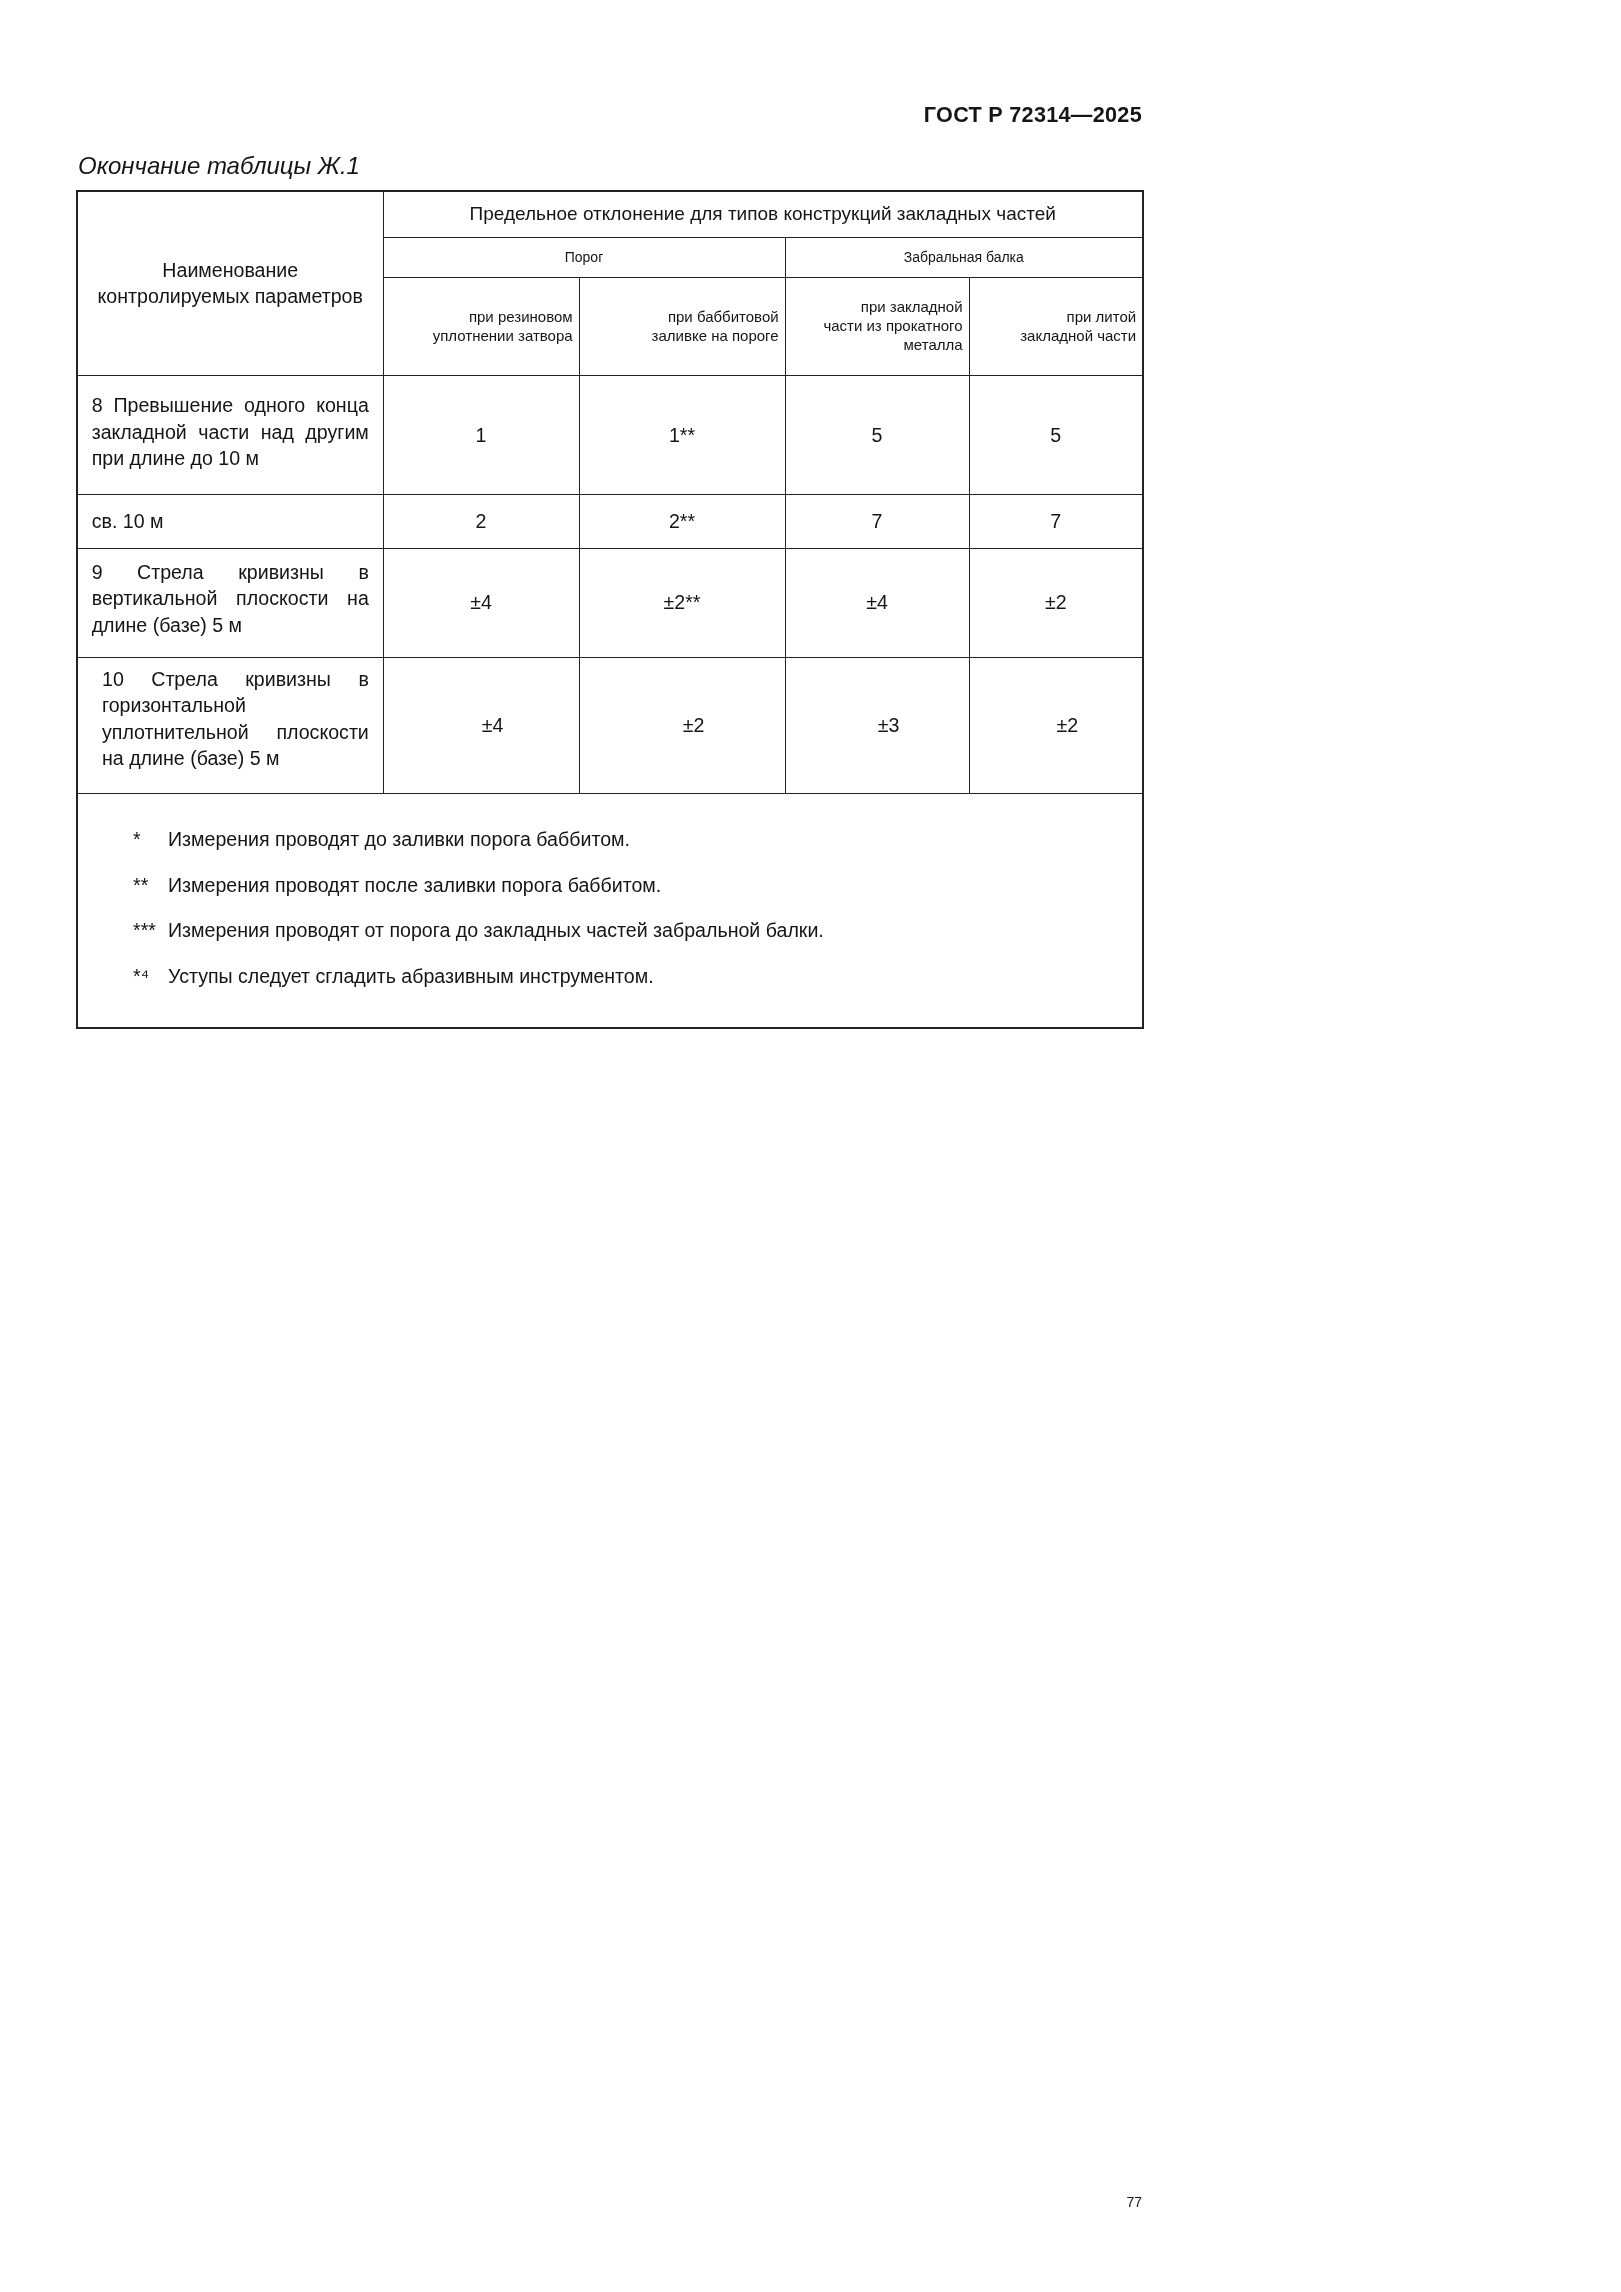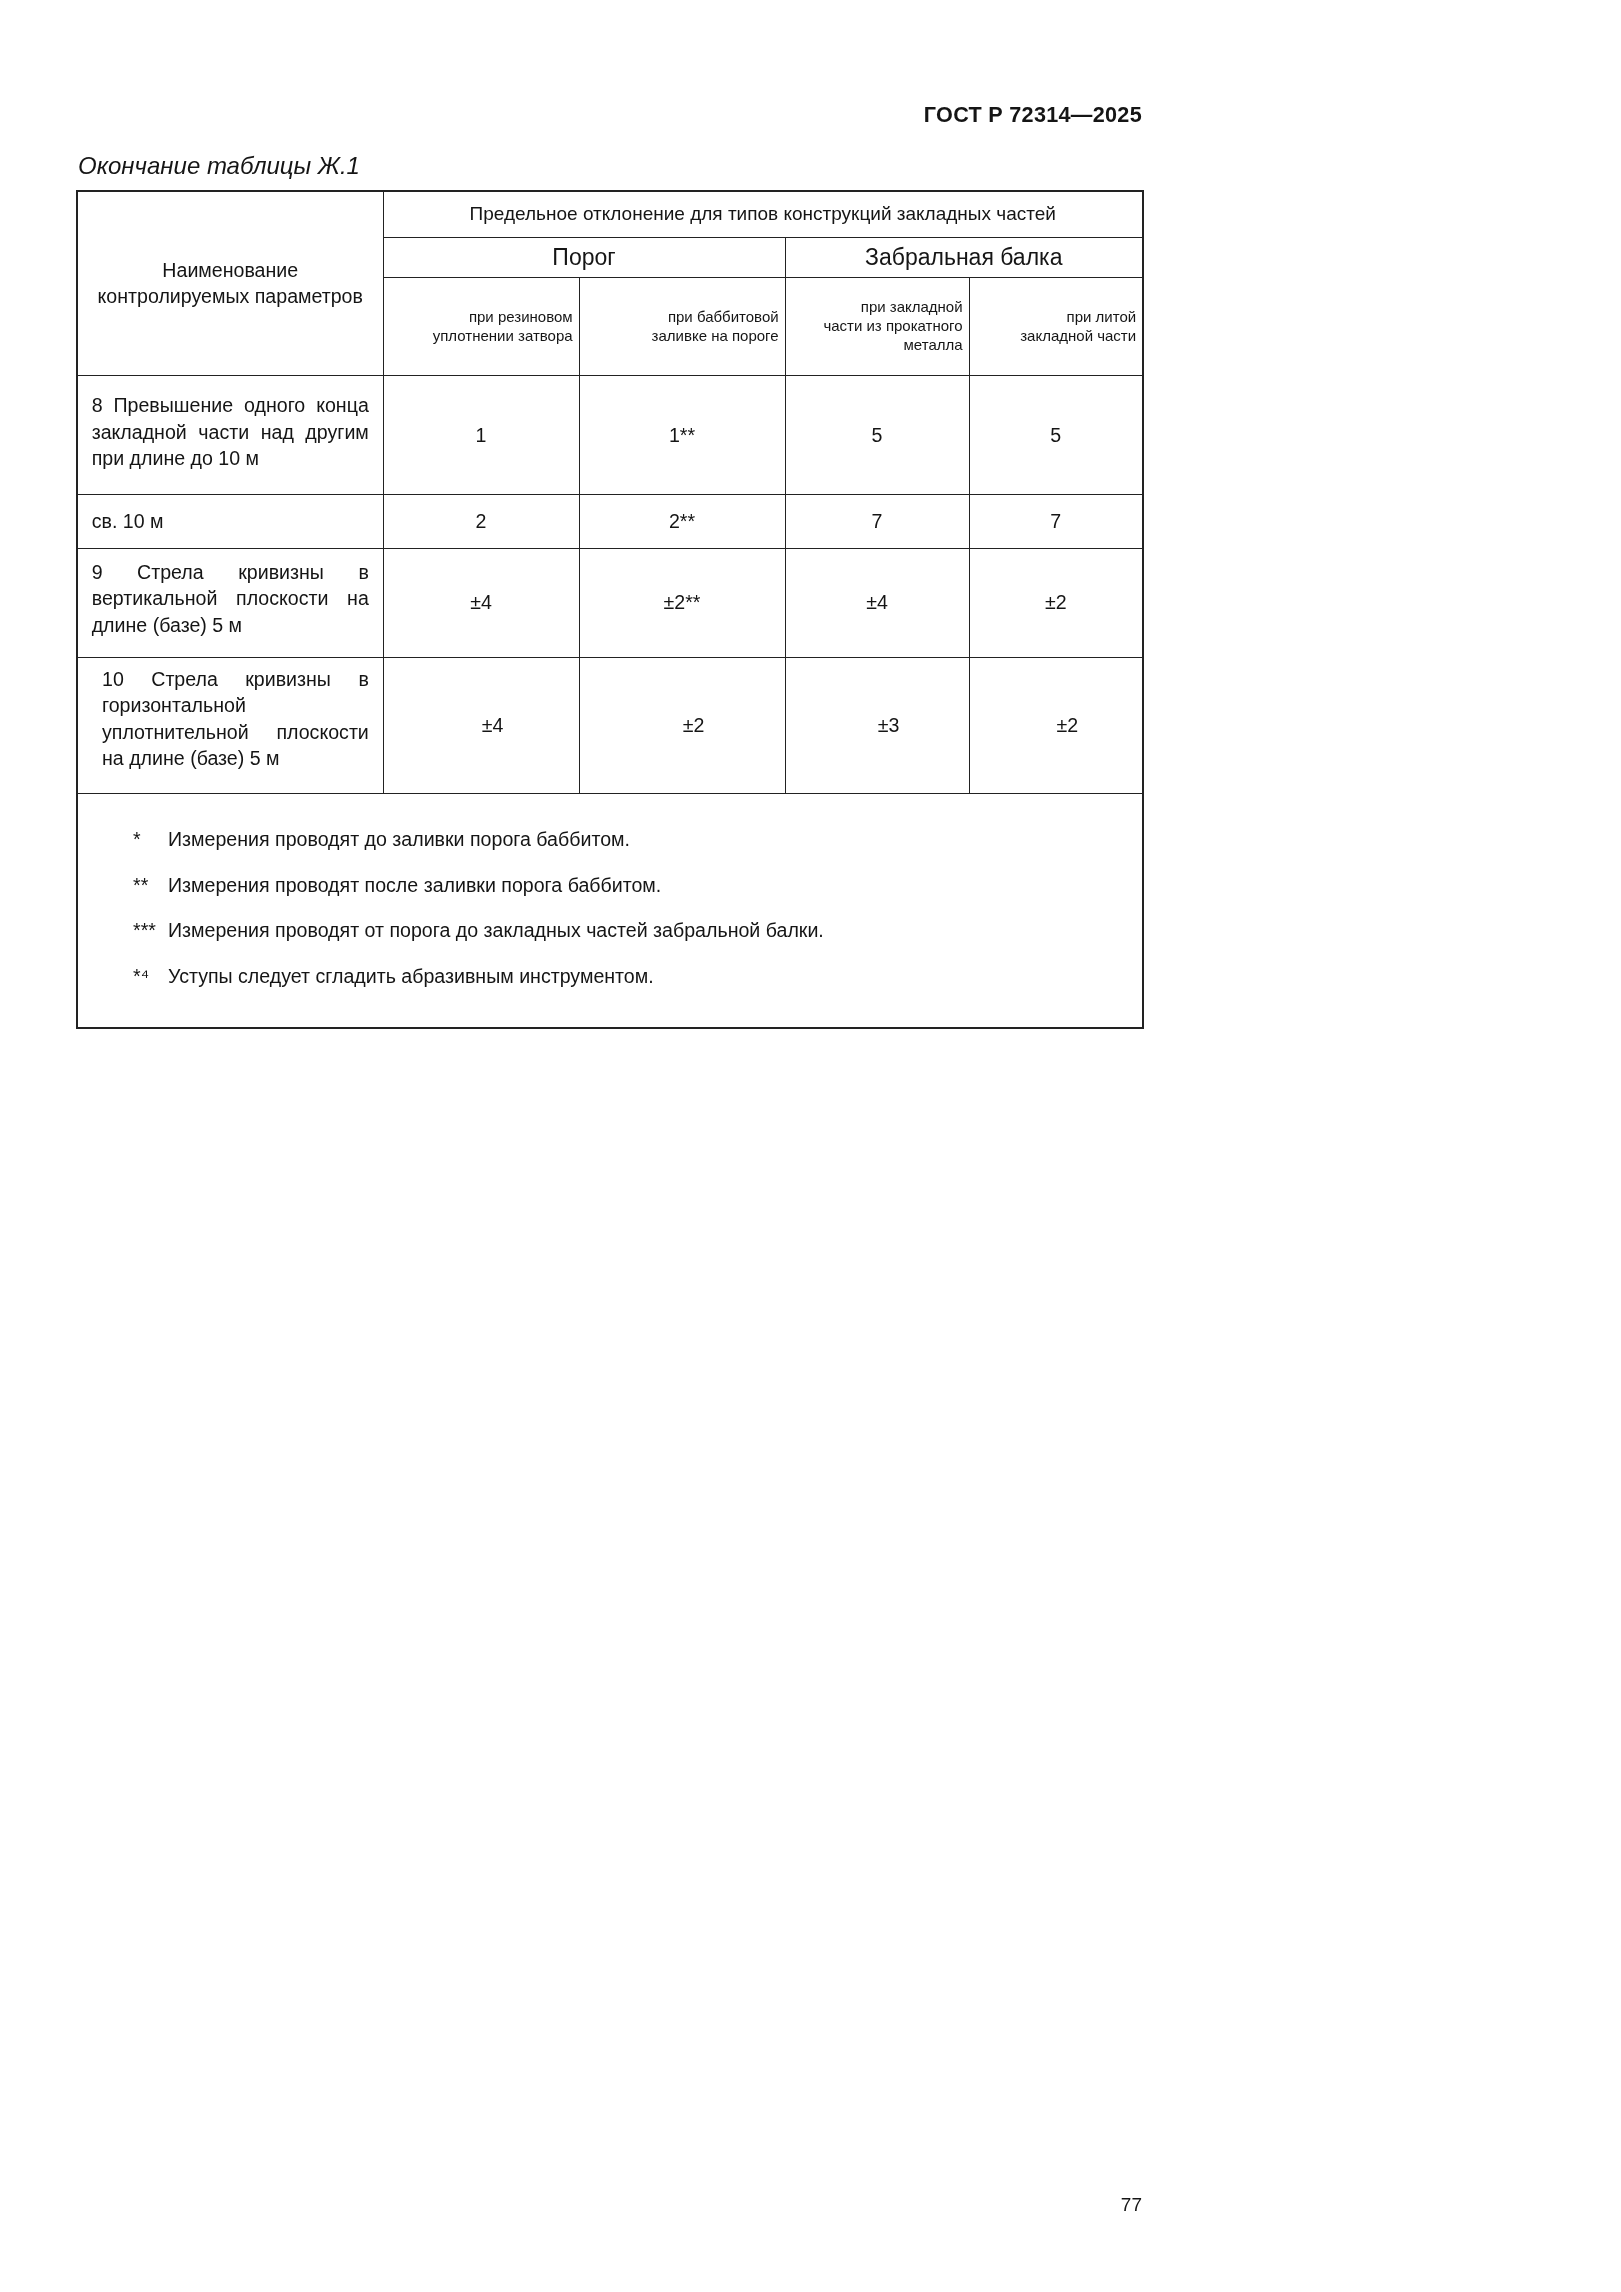--- a/index.html
+++ b/index.html
@@ -51,21 +51,21 @@
     height: 37px;
     text-align: center;
     vertical-align: middle;
     font-size: 19px;
     padding: 3.9px 7.8px;
   }
   .th-group {
     height: 37px;
     text-align: center;
     vertical-align: middle;
-    font-size: 23px;
+    font-size: 14px;
   }
   .th-sub {
     text-align: right;
     vertical-align: middle;
     font-size: 15px;
     line-height: 1.25;
     white-space: pre-line;
     padding: 9.8px 5.9px;
     border-bottom: 2px solid #222;
     height: 78px;
@@ -113,21 +113,21 @@
   .fn-marker {
     display: inline-block;
     min-width: 35px;
   }
   .page-number {
     position: absolute;
     top: 2194px;
     left: 76px;
     width: 1066px;
     text-align: right;
-    font-size: 19px;
+    font-size: 14px;
   }
 </style>
 </head>
 <body>
 
 <div class="page">
 
   <div class="gost-header">ГОСТ Р 72314—2025</div>
 
   <div class="caption">Окончание таблицы Ж.1</div>

